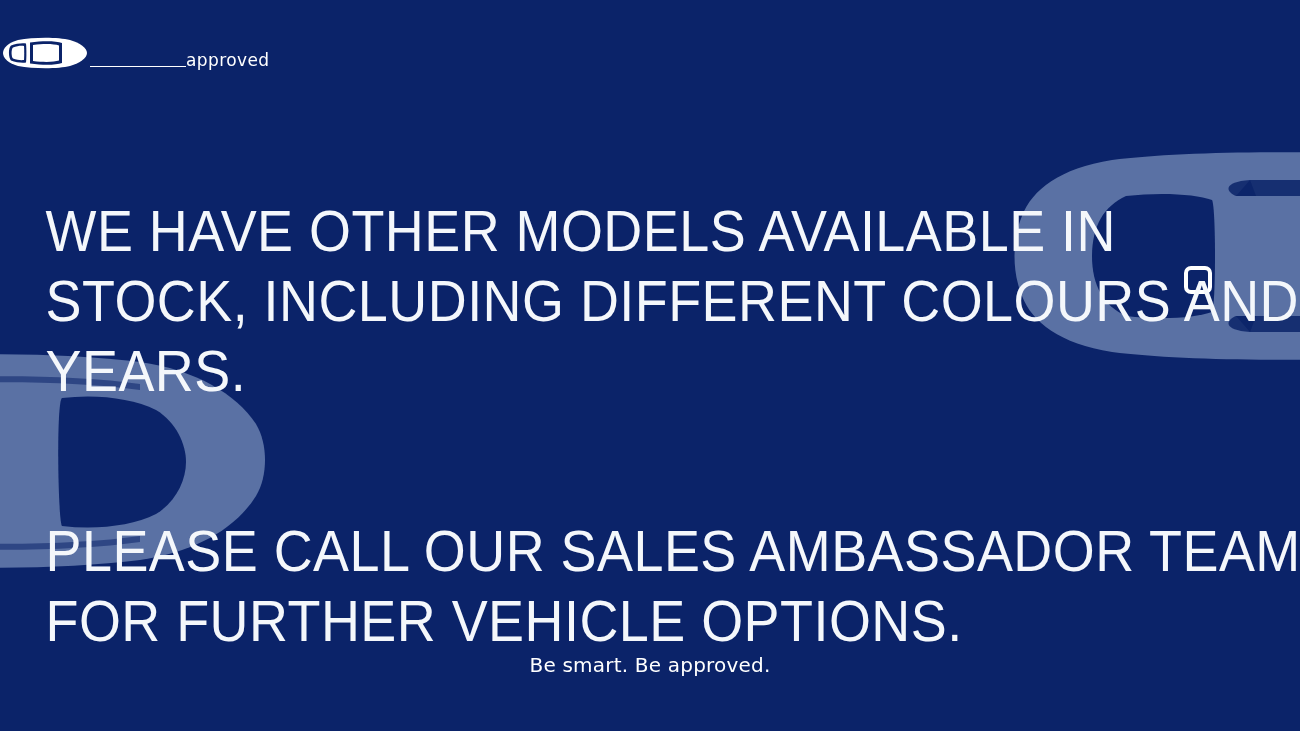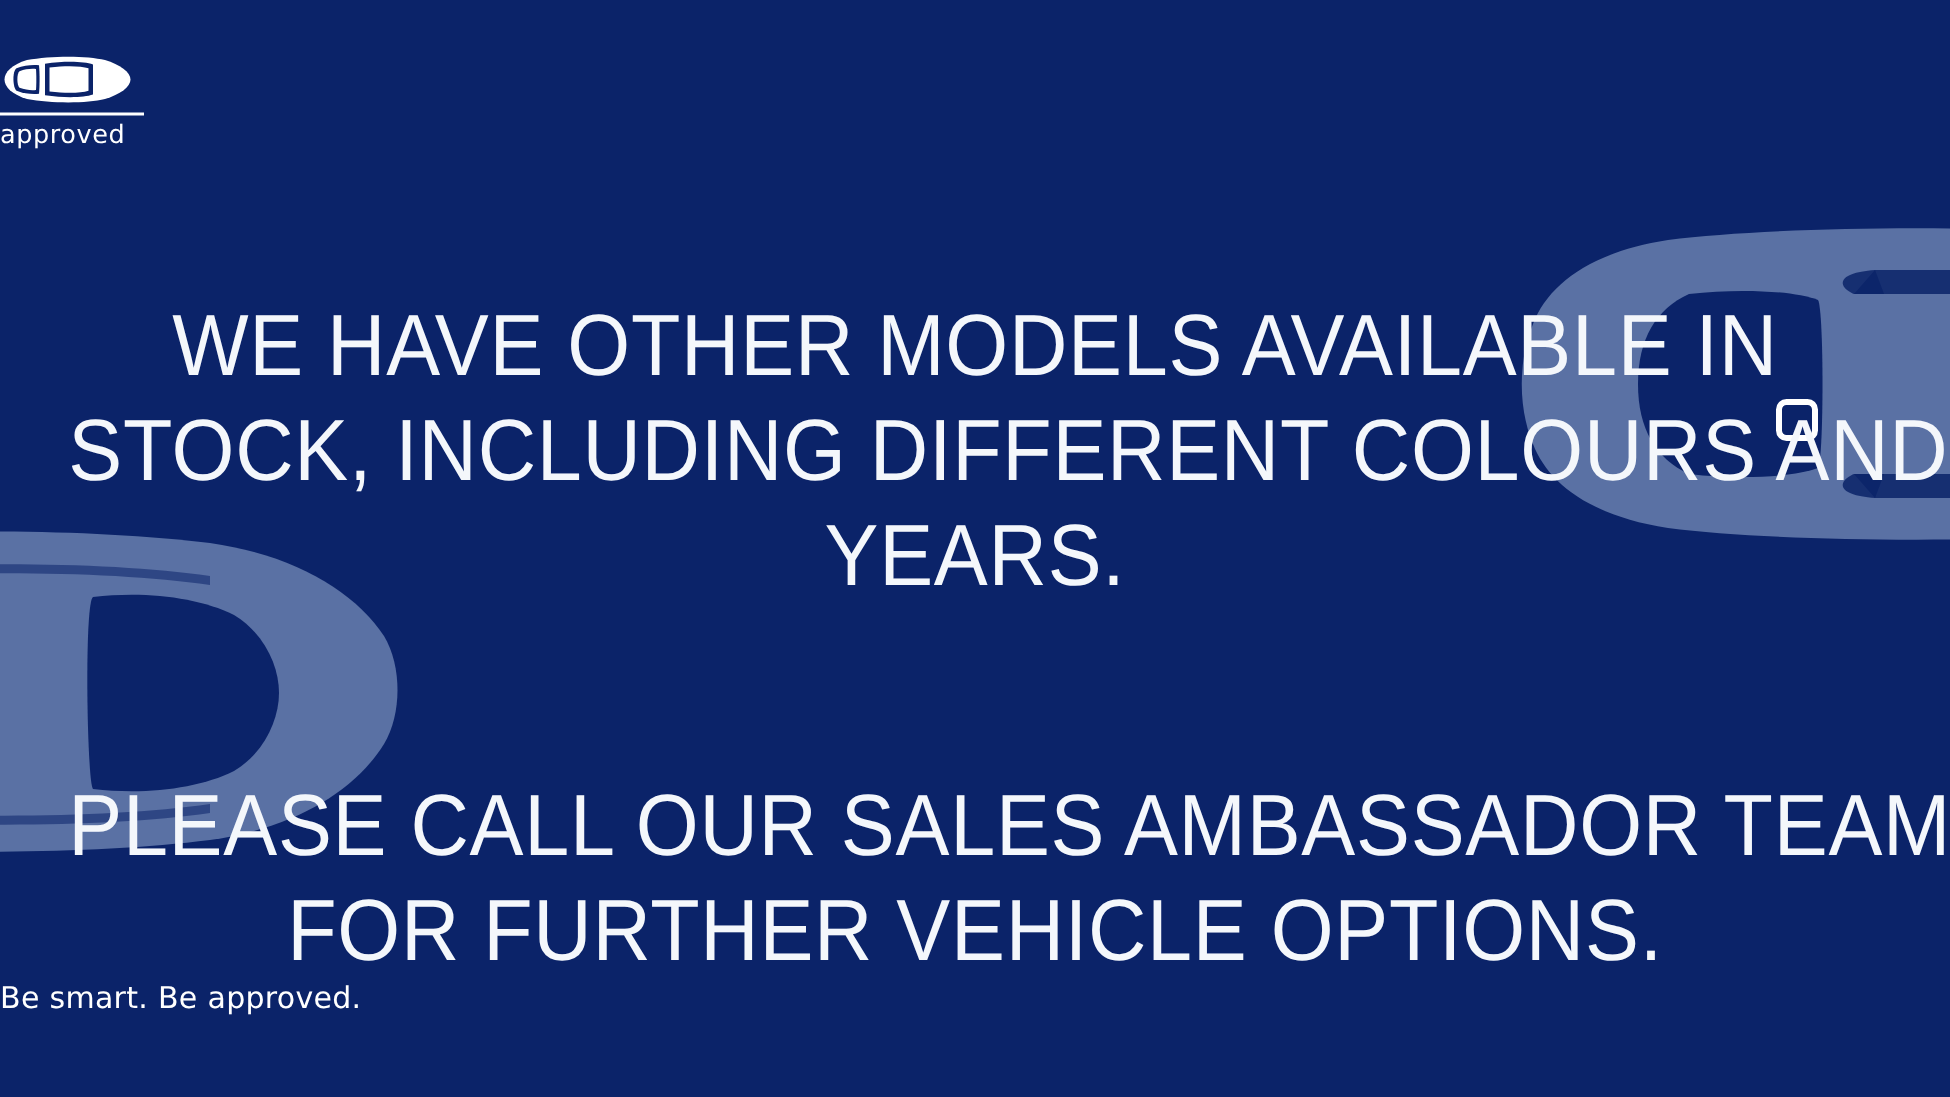--- a/index.html
+++ b/index.html
@@ -26,22 +26,22 @@
     pointer-events: none;
   }
 
   
   .brand {
     position: absolute;
     top: 36px;
     left: 0;
     width: 1300px;
     display: flex;
-    flex-direction: column;
-    align-items: flex-start;
+    flex-direction: row;
+    align-items: flex-end;
     z-index: 5;
   }
   .brand-car {
     display: block;
     width: 90px;
     height: 34px;
   }
   .brand-rule {
     width: 96px;
     height: 1.5px;
@@ -54,21 +54,21 @@
     letter-spacing: 0.4px;
     font-family: "DejaVu Sans", "Liberation Sans", sans-serif;
     font-weight: 400;
   }
 
   
   .copy {
     position: absolute;
     left: 0;
     width: 1300px;
-    text-align: center;
+    text-align: left;
     z-index: 4;
   }
   .headline {
     color: #f4f7fb;
     font-weight: 400;
     font-size: 58px;
     line-height: 70px;
     letter-spacing: 0.5px;
     transform: scaleX(0.93);
     transform-origin: center center;
@@ -76,20 +76,21 @@
     font-family: "Liberation Sans Narrow", "Liberation Sans", "DejaVu Sans Condensed", sans-serif;
   }
   #block-one  { top: 196px; }
   #block-two  { top: 482px; margin-top: 34px; }
 
   .tagline {
     position: absolute;
     left: 0;
     top: 653px;
     width: 1300px;
+    text-align: center;
     color: #ffffff;
     font-size: 20px;
     letter-spacing: 0.2px;
     z-index: 4;
     font-family: "DejaVu Sans", "Liberation Sans", sans-serif;
   }
 </style>
 </head>
 <body>
 

